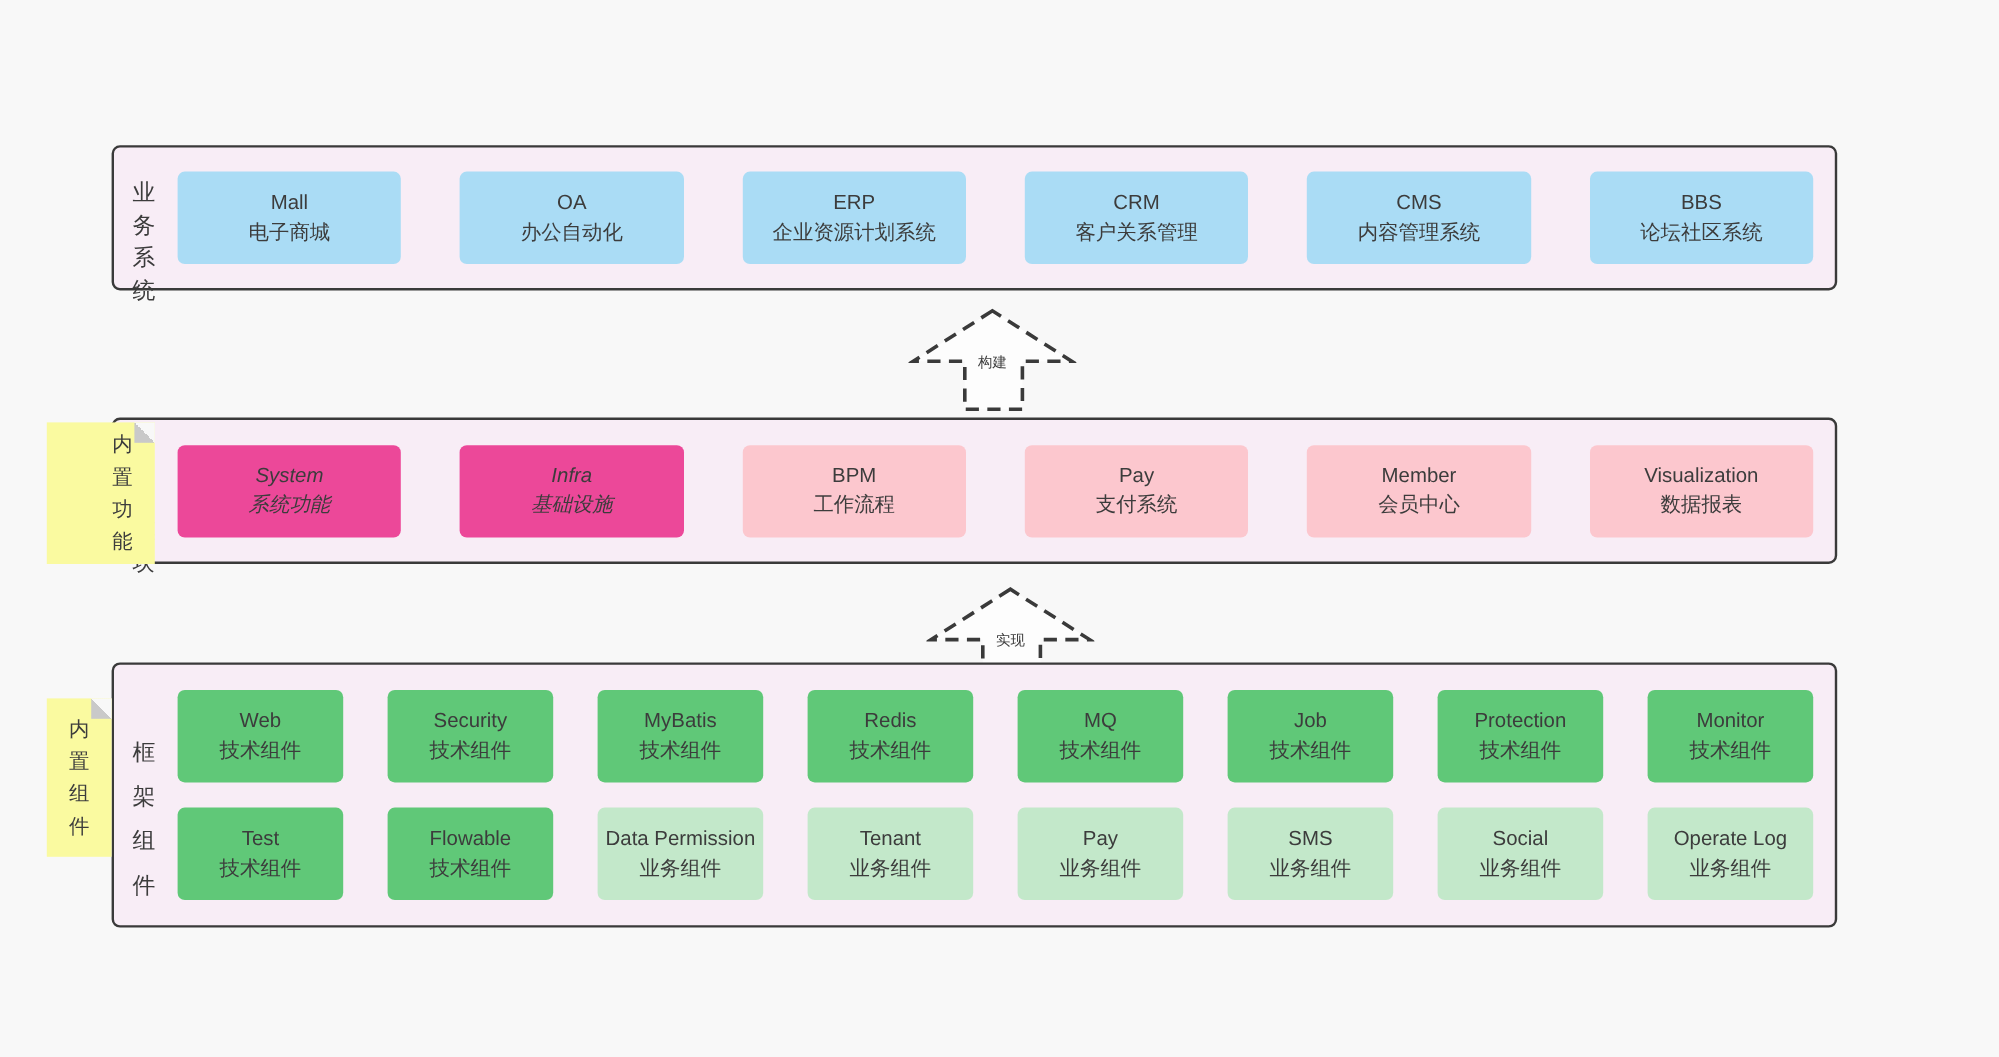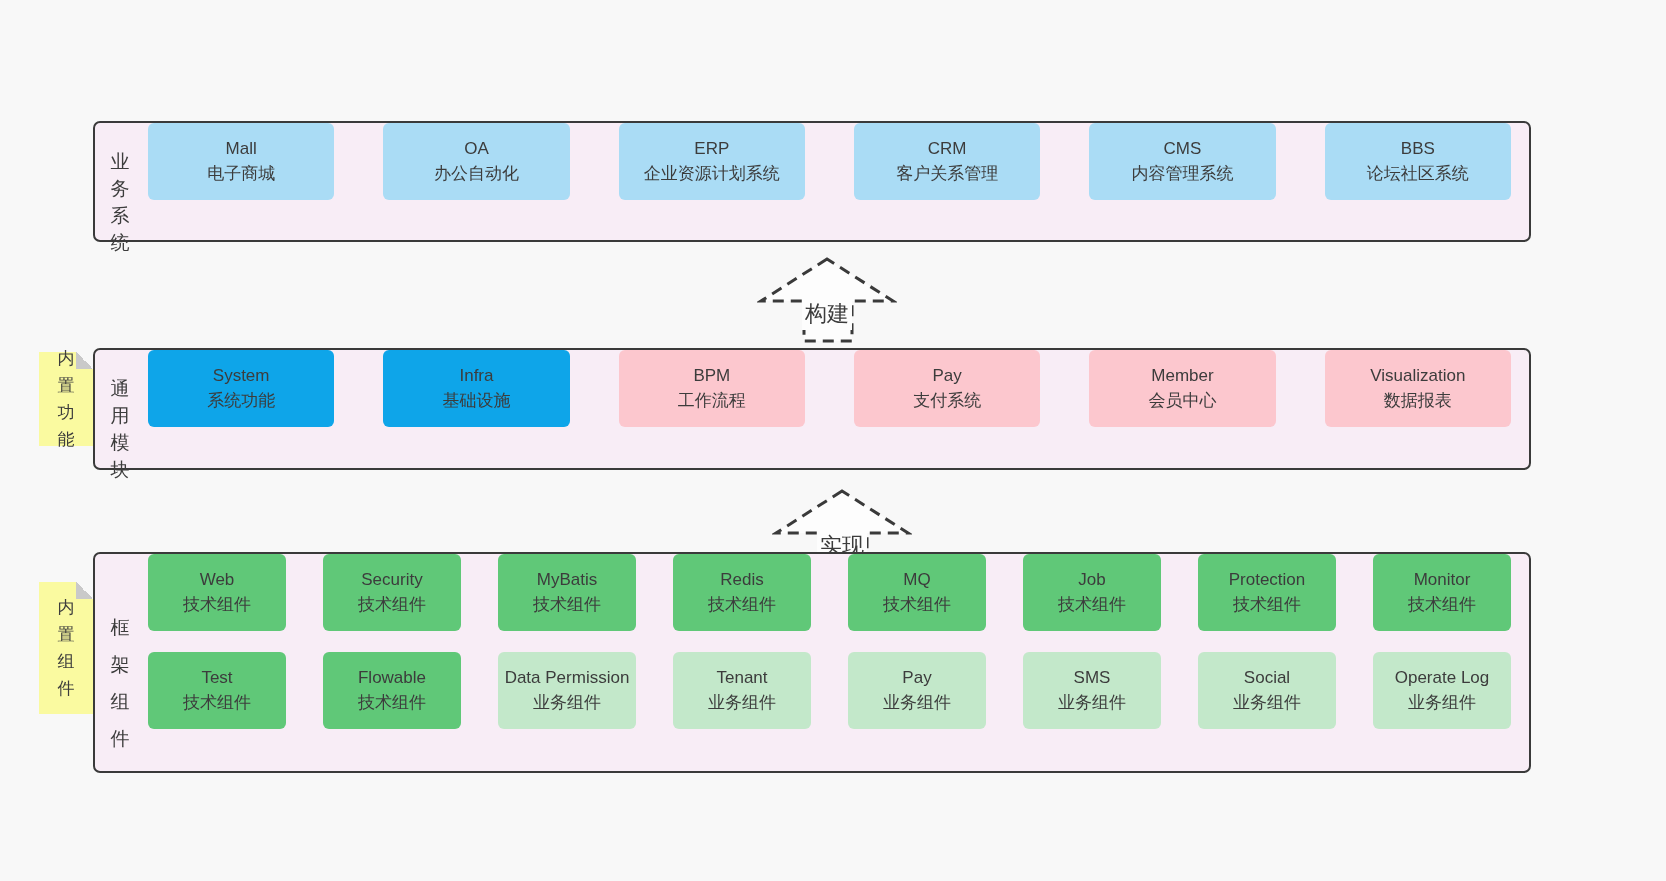--- a/index.html
+++ b/index.html
@@ -16,53 +16,53 @@
   #layer-components{top:552px;height:221px;}
   .layer-label{
     position:absolute;left:10px;top:0;bottom:0;width:30px;
     display:flex;align-items:center;justify-content:center;
     font-size:19px;line-height:27px;margin-top:40px;
   }
   #layer-components .layer-label{line-height:37px;}
   .vtext{width:1.1em;word-break:break-all;text-align:center;}
   .rows{
     position:absolute;left:53px;right:18px;top:0;bottom:0;
-    display:flex;flex-direction:column;justify-content:flex-start;gap:21px;border-radius:18px;
+    display:flex;flex-direction:column;justify-content:center;gap:21px;border-radius:18px;
   }
   .row{display:grid;grid-auto-flow:column;grid-auto-columns:1fr;}
   .row.cols-6{column-gap:49px;}
   .row.cols-8{column-gap:37px;}
   .box{
     height:77px;border-radius:6px;
     display:flex;flex-direction:column;align-items:center;justify-content:center;
     font-size:17px;line-height:1.42;text-align:center;padding:2px 4px;box-sizing:border-box;
   }
   .v-blue{background:#aadcf5;}
-  .v-red{background:#0ea5e9;}
+  .v-red{background:#ec4899;font-style:italic;}
   .v-pink{background:#fcc7ce;}
   .v-green{background:#60c878;}
   .v-lightgreen{background:#c3e8ca;}
   .tag{
     position:absolute;left:39px;width:54px;background:#fafaa0;
     display:flex;align-items:center;justify-content:center;
     font-size:17px;line-height:27px;z-index:2;
   }
   .tag::before{
     content:"";position:absolute;top:0;right:0;width:17px;height:17px;
     background:linear-gradient(to bottom left,#f8f8f8 0 50%,#c9c9c9 50% 100%);
   }
-  #tag-modules{top:352px;height:94px;}
+  #tag-modules{top:352px;height:118px;padding-left:36px;}
   #tag-components{top:582px;height:132px;}
   .arrow{position:absolute;width:140px;height:88px;}
   #arrow-build{left:757px;top:256px;}
   #arrow-implement{left:772px;top:488px;}
   .arrow svg{display:block;}
   .arrow-label{
-    position:absolute;left:50%;top:58px;transform:translate(-50%,-50%);
-    background:#fdfdfd;padding:1px 3px;font-size:22px;white-space:nowrap;
+    position:absolute;left:50%;top:46px;transform:translate(-50%,-50%);
+    background:#fdfdfd;padding:1px 3px;font-size:12px;white-space:nowrap;
   }
 </style>
 </head>
 <body>
 
 <div class="stage">
 
   <section class="layer" id="layer-business">
     <div class="layer-label">
       <span class="vtext">业务系统</span>

